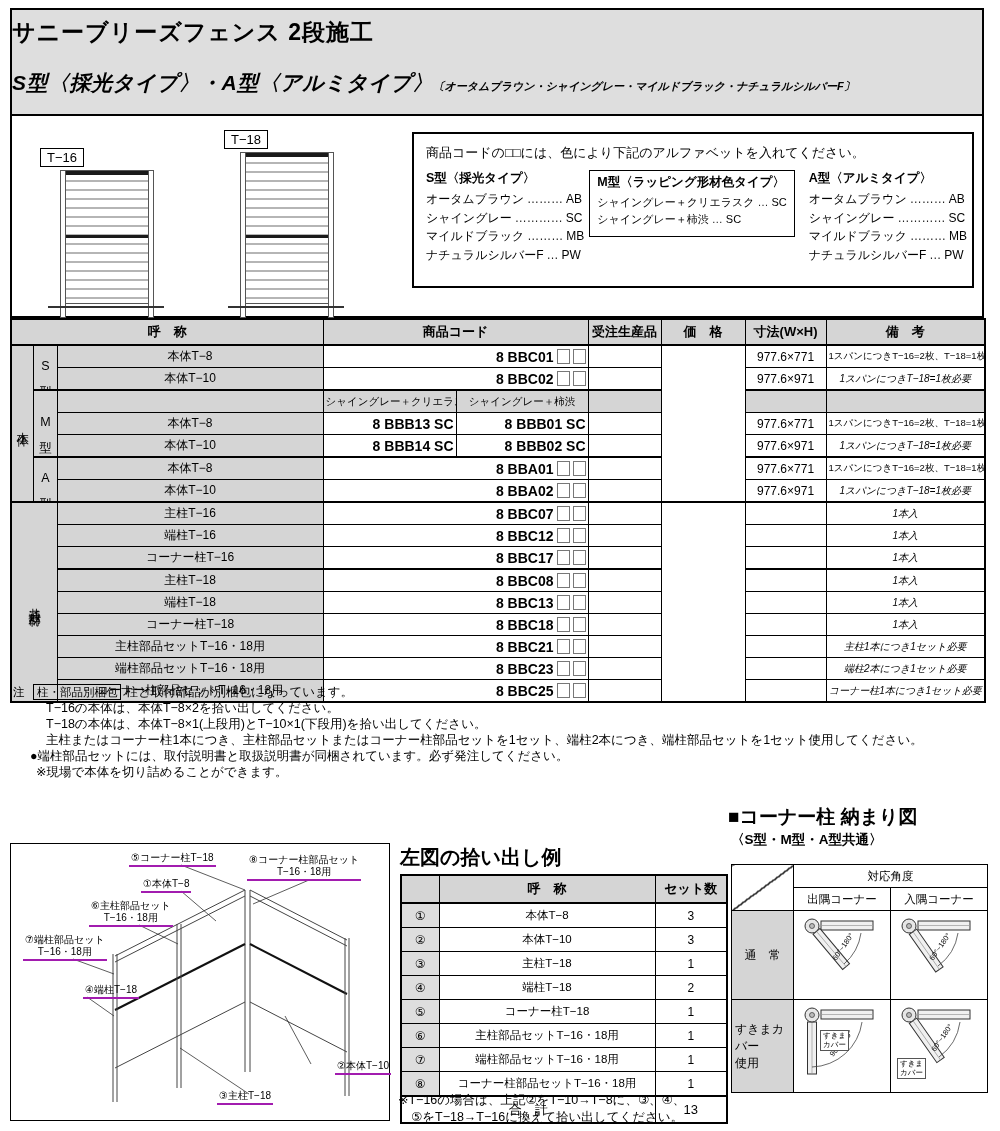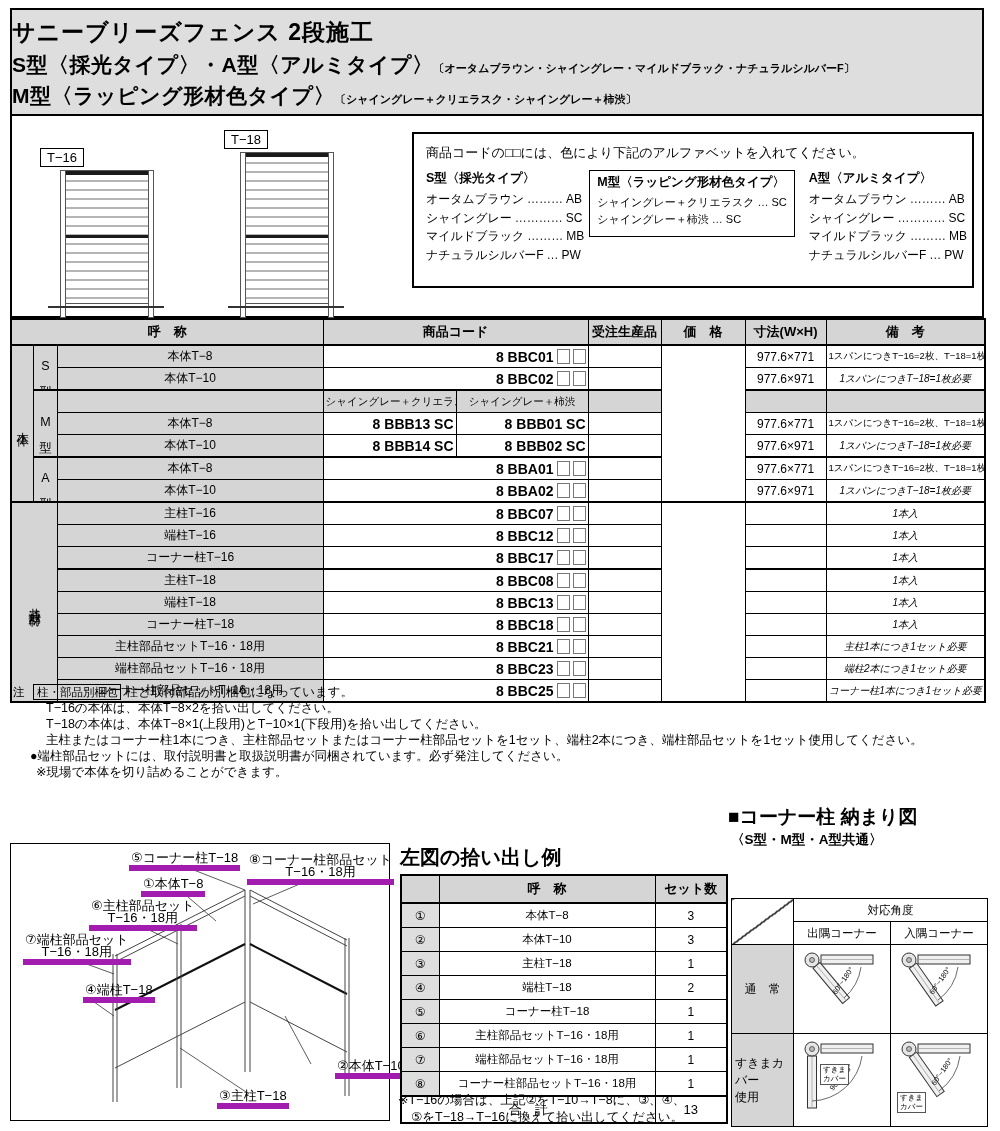--- a/index.html
+++ b/index.html
@@ -2,21 +2,21 @@
 <html><head>
 <meta charset="utf-8">
 <style>
   html,body{margin:0;padding:0;background:#fff;}
   body{font-family:"Liberation Sans","DejaVu Sans",sans-serif;color:#000;}
   #page{position:relative;width:1000px;height:1131px;background:#fff;overflow:hidden;}
 
   
   #title-box{position:absolute;left:10px;top:8px;width:970px;height:104px;border:2px solid #000;background:#dedede;text-align:left;}
   .t1{font-size:23px;font-weight:bold;margin-top:7px;letter-spacing:1px;}
-  .t2{font-size:21px;font-weight:bold;margin-top:3px;letter-spacing:0.5px;}
+  .t2{font-size:21px;font-weight:bold;margin-top:21px;letter-spacing:0.5px;font-style:italic;}
   .t2 .small{font-size:11px;font-weight:bold;letter-spacing:0;}
 
   
   #spec-panel{position:absolute;left:10px;top:116px;width:970px;height:200px;border:2px solid #000;border-top:none;background:#fff;}
   .fence-label{position:absolute;border:1px solid #000;background:#fff;font-size:13px;padding:0 6px;line-height:17px;}
   .fence{position:absolute;border:1px solid #555;background:repeating-linear-gradient(to bottom,#b5b5b5 0 2px,#fff 2px 9px);}
   .fence .toprail{position:absolute;left:0;right:0;top:0;height:4px;background:#1a1a1a;}
   .fence .midrail{position:absolute;left:0;right:0;height:3px;background:#1a1a1a;}
   .post{position:absolute;width:4px;background:#fff;border:1px solid #555;}
   .ground{position:absolute;height:2px;background:#333;}
@@ -47,38 +47,38 @@
   
   #notes{position:absolute;left:12px;top:684px;font-size:12.5px;line-height:16px;white-space:nowrap;}
   #notes .ind{margin-left:34px;}
   .boxed{display:inline-block;border:1px solid #000;padding:0 3px;font-size:11.5px;line-height:14px;margin-right:4px;}
 
   
   .sec-h{position:absolute;font-size:19px;font-weight:bold;}
 
   
   #iso-box{position:absolute;left:10px;top:843px;width:378px;height:276px;border:1px solid #000;background:#fff;}
-  .iso-lbl{position:absolute;font-size:13px;line-height:12px;border-bottom:6px solid #a21caf;padding:0 2px 1px 2px;white-space:nowrap;background:transparent;}
+  .iso-lbl{position:absolute;font-size:10px;line-height:12px;border-bottom:2px solid #a21caf;padding:0 2px 1px 2px;white-space:nowrap;background:transparent;}
   .iso-lbl .l2{display:block;text-align:center;border:none;}
 
   
   #pickup-title{position:absolute;left:400px;top:844px;font-size:20px;font-weight:bold;}
   #pickup-table{position:absolute;left:400px;top:874px;border-collapse:collapse;table-layout:fixed;width:326px;border:2px solid #000;}
   #pickup-table td{border:1px solid #000;height:21px;text-align:center;font-size:12px;white-space:nowrap;overflow:hidden;}
   #pickup-table tr.hd td{background:#d5d5d5;font-weight:bold;font-size:13px;height:24px;border-bottom:2px solid #000;}
   #pickup-table .no{background:#dedede;font-size:12px;}
   #pickup-table .nm{font-size:11.5px;}
   #pickup-table tr.tot td{border-top:2px solid #000;font-size:13px;height:23px;}
   .diag{background:linear-gradient(to bottom right,transparent calc(50% - 0.7px),#000 calc(50% - 0.7px),#000 calc(50% + 0.7px),transparent calc(50% + 0.7px));}
   #pickup-note{position:absolute;left:398px;top:1092px;font-size:12.5px;line-height:17px;}
   #pickup-note .ind{margin-left:13px;}
 
   
   #corner-sub{position:absolute;left:731px;top:831px;font-size:13.5px;font-weight:bold;}
-  #corner-table{position:absolute;left:731px;top:898px;border-collapse:collapse;table-layout:fixed;width:230px;border:1.5px solid #000;}
+  #corner-table{position:absolute;left:731px;top:864px;border-collapse:collapse;table-layout:fixed;width:230px;border:1.5px solid #000;}
   #corner-table td{border:1px solid #000;text-align:center;font-size:11.5px;overflow:hidden;}
   #corner-table td.lbl{background:#d5d5d5;font-size:12px;}
   #corner-table td.cell{position:relative;height:88px;background:#fff;padding:0;}
   .cover-tag{position:absolute;border:1px solid #555;background:#fff;font-size:7.5px;line-height:8.5px;padding:1px 2px;text-align:center;}
   .cjd .bar{fill:#f0f0f0;stroke:#333;stroke-width:1;}
   .cjd .thin{stroke:#999;stroke-width:0.7;}
   .cjd .hinge{fill:#e6e6e6;stroke:#333;stroke-width:1;}
   .cjd .hinge2{fill:#bbb;stroke:#333;stroke-width:0.7;}
   .cjd .arc{fill:none;stroke:#444;stroke-width:0.8;}
   .cjd text{font-size:7.5px;fill:#111;}

